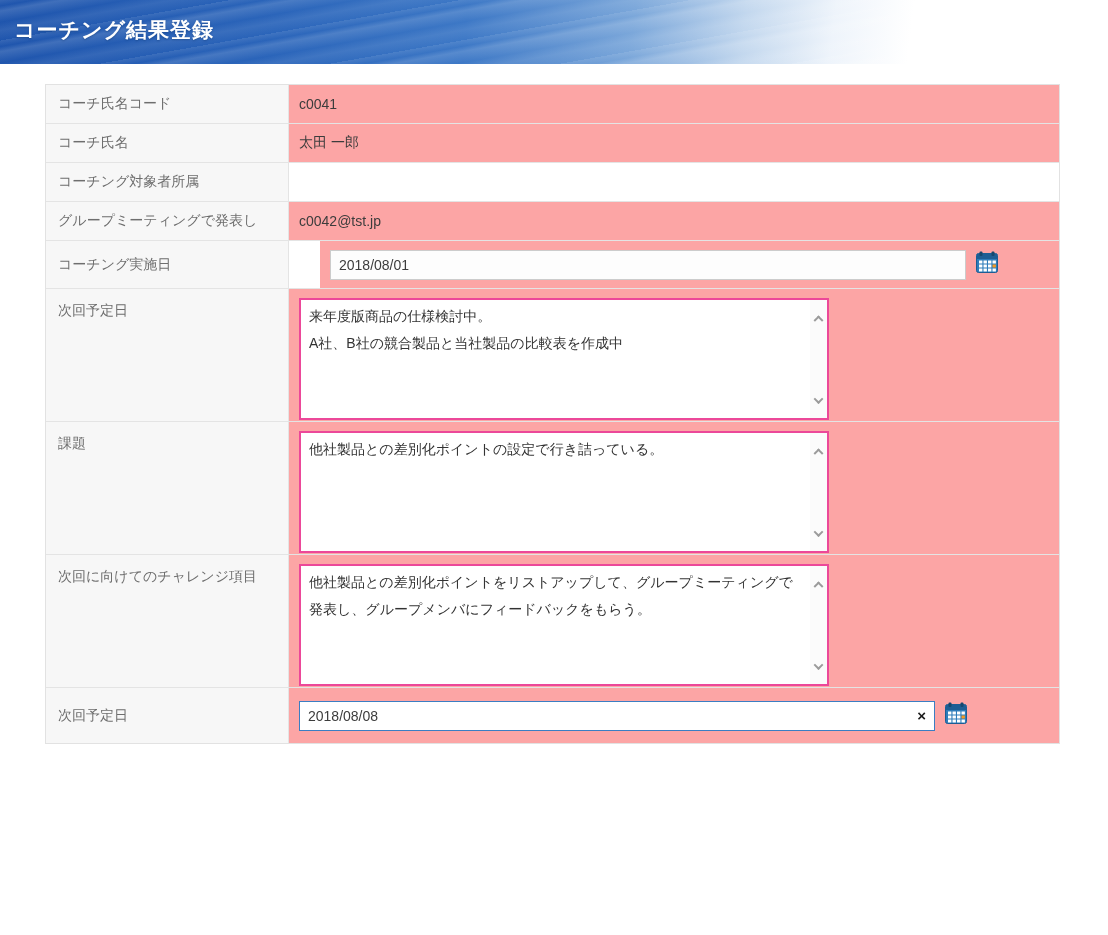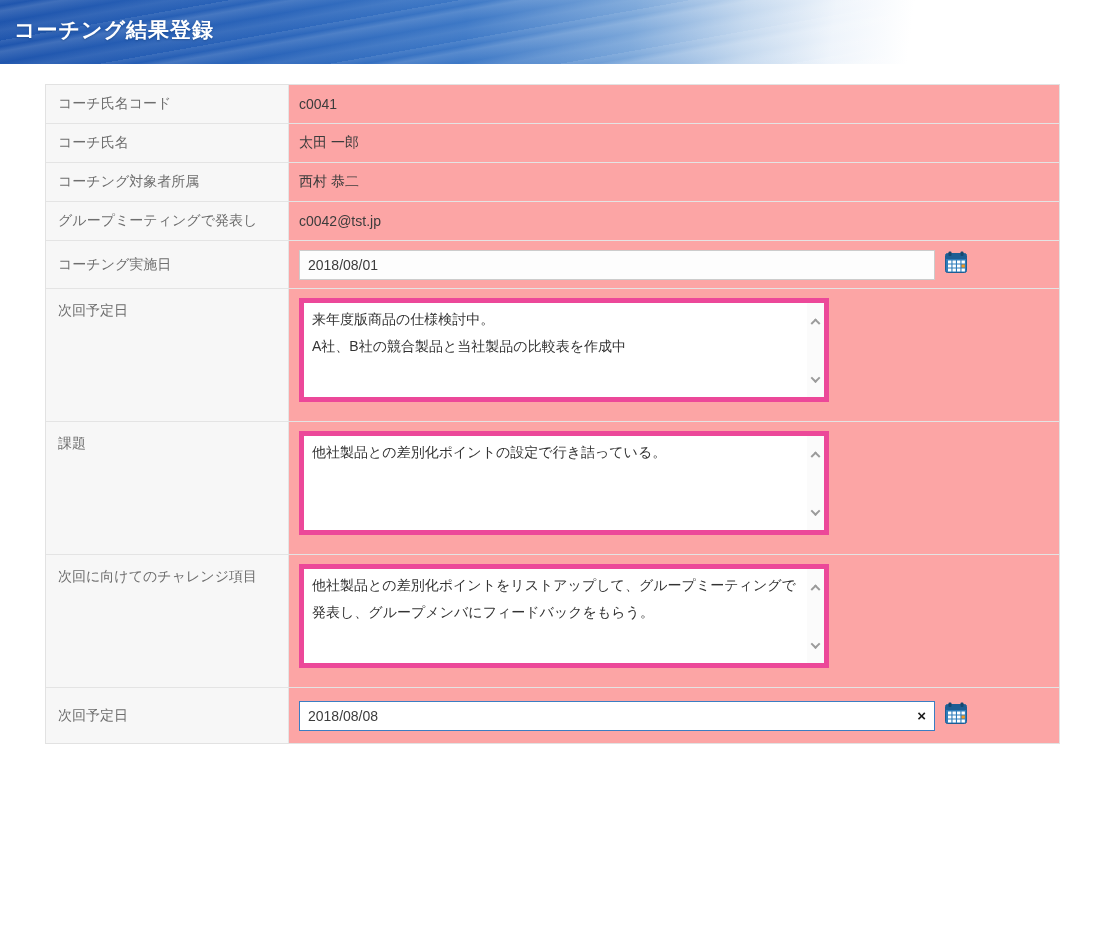--- a/index.html
+++ b/index.html
@@ -58,21 +58,21 @@
   .cell-value {
     flex: 1;
     background: #fca5a5;
     color: #3c3c3c;
     font-size: 14px;
     display: flex;
     align-items: center;
     padding-left: 10px;
   }
   .row.simple { height: 39px; }
-  .row.date-row { height: 48px; }
+  .row.date-row { height: 48px; gap: 31px; }
   .row.tall { height: 133px; }
   .row.last-date { height: 55px; }
   .row.tall .cell-value { align-items: flex-start; }
 
   
   .input-wrap { position: relative; display: inline-block; }
   .date-input {
     width: 636px; height: 30px;
     border: 1px solid #cccccc;
     background: #fdfdfd;
@@ -99,22 +99,22 @@
   .cal-btn {
     border: none; background: none; padding: 0;
     margin-left: 10px;
     cursor: pointer;
     transform: translateY(-3px);
     line-height: 0;
   }
 
   
   .textarea-box {
-    width: 530px; height: 104px;
-    border: 5px solid #ec4899;
+    width: 530px; height: 122px;
+    border: 2px solid #ec4899;
     background: #ffffff;
     display: flex;
     margin-top: 9px;
   }
   .textarea-box textarea {
     flex: 1;
     border: none; outline: none; resize: none;
     background: transparent;
     font-family: inherit;
     font-size: 14px;
@@ -163,23 +163,20 @@
   <div class="row simple">
     <div class="cell-label">コーチ氏名</div>
     <div class="cell-value">
       <span>太田 一郎</span>
     </div>
   </div>
 
 
   <div class="row simple">
     <div class="cell-label">コーチング対象者所属</div>
-    <div class="cell-value">
-      <span>西村 恭二</span>
-    </div>
   </div>
 
   <div class="row simple">
     <div class="cell-label">グループミーティングで発表し</div>
     <div class="cell-value">
       <span>c0042@tst.jp</span>
     </div>
   </div>
 
   <div class="row date-row">

